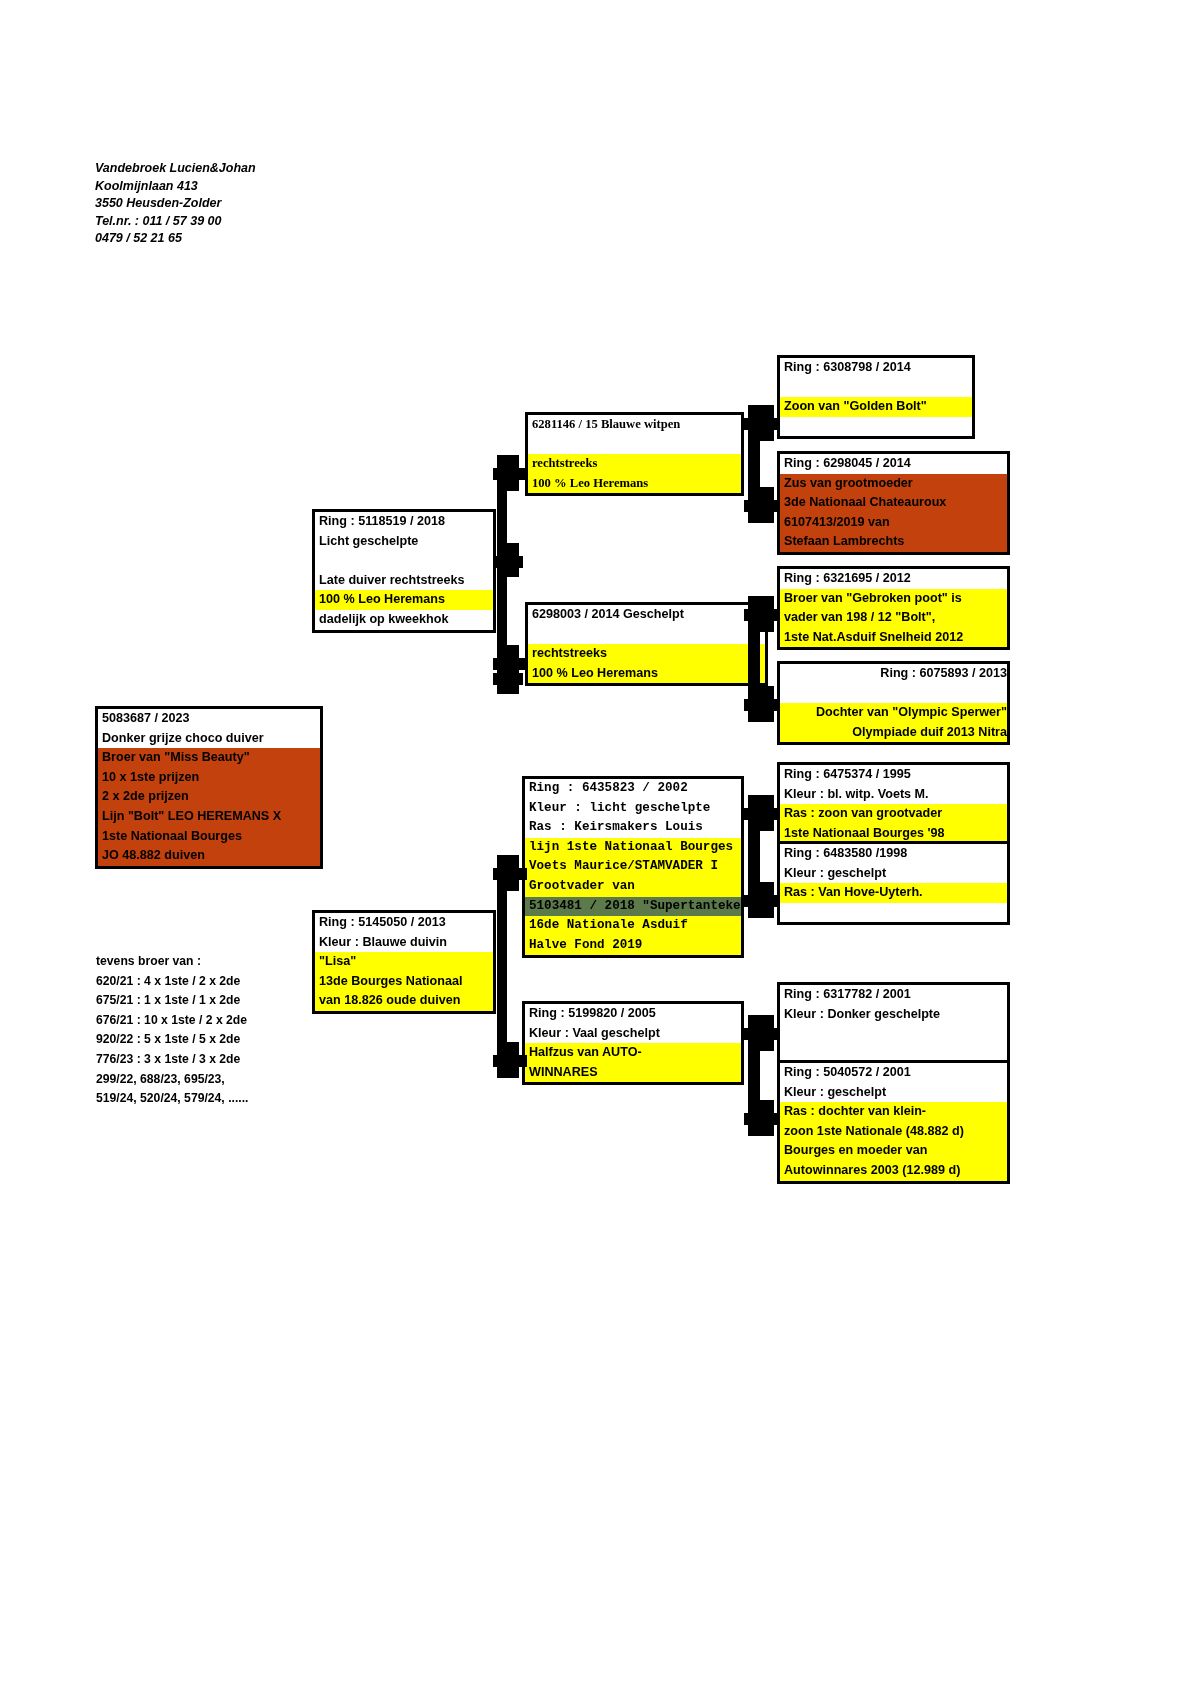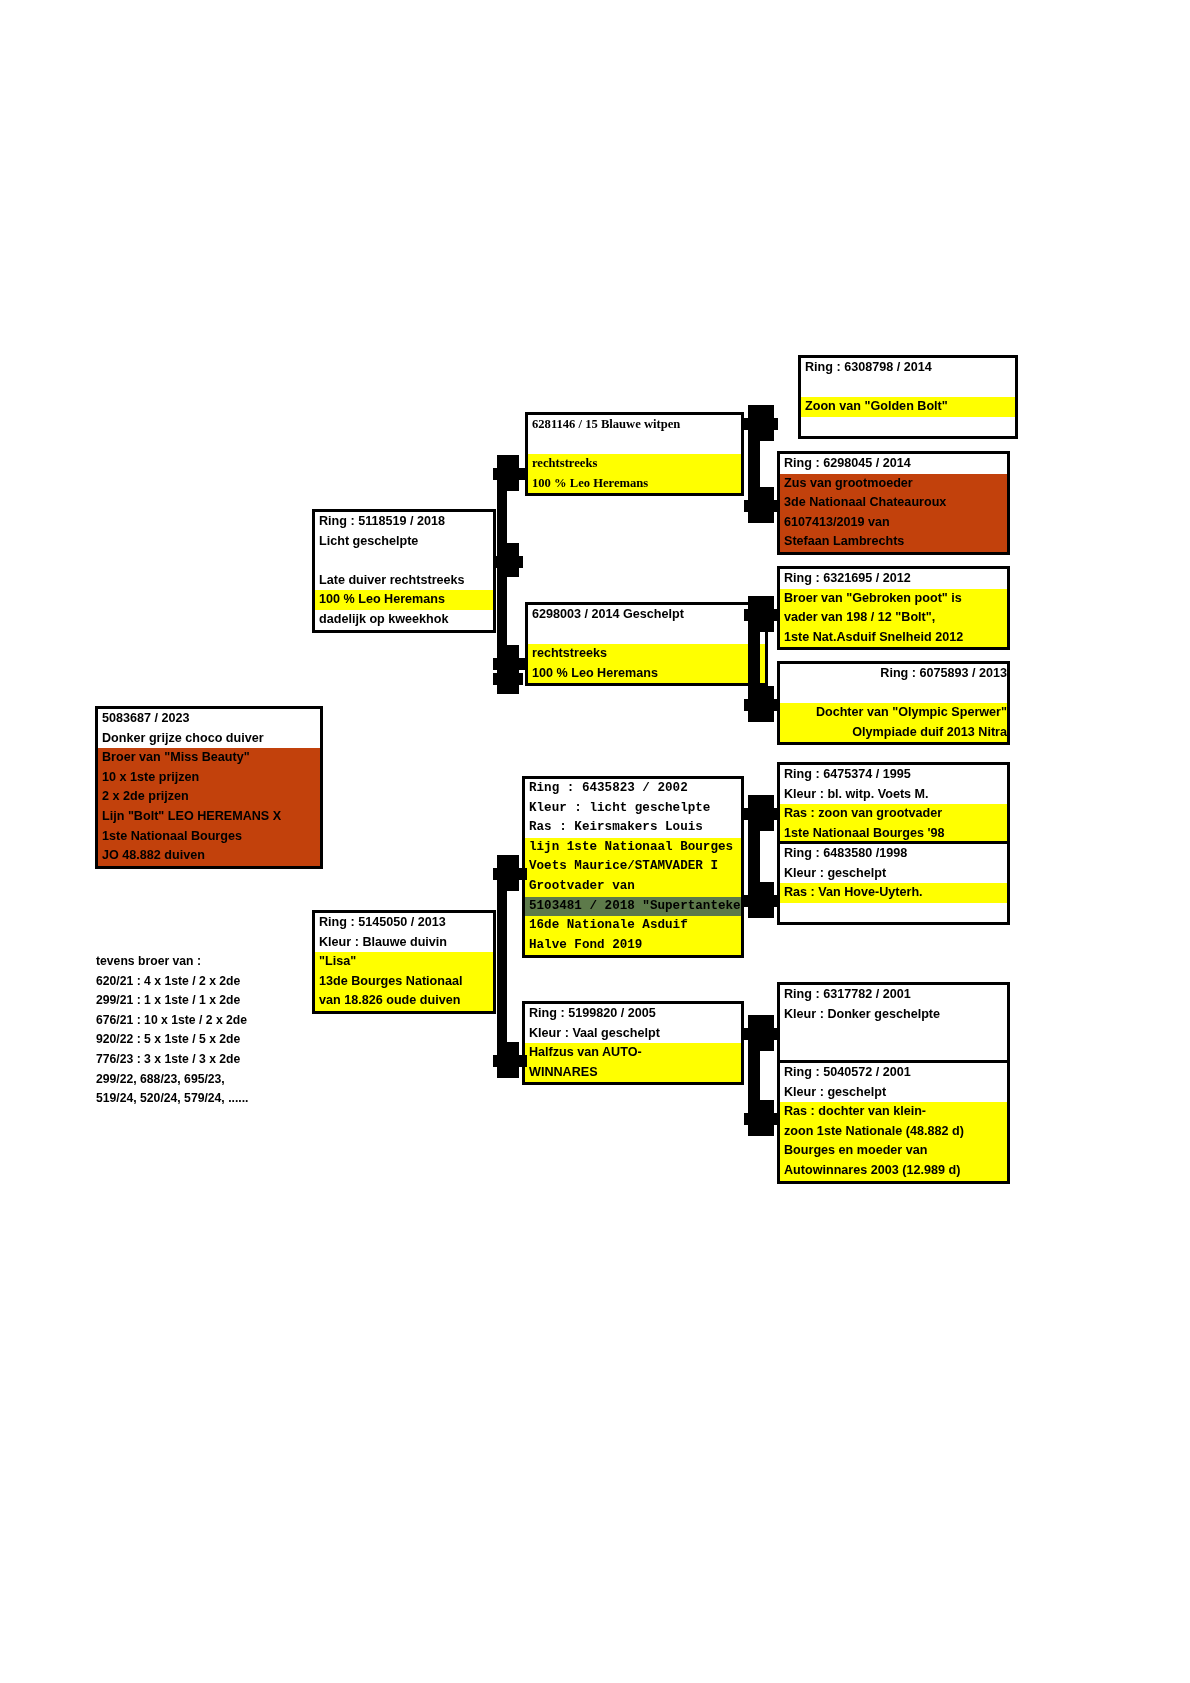--- a/index.html
+++ b/index.html
@@ -28,20 +28,27 @@
   
   .extra{position:absolute;left:96px;top:952px;width:230px;}
   .extra div{font-size:12.2px;font-weight:bold;line-height:19.6px;
              color:#000;white-space:nowrap;}
 </style>
 </head>
 <body>
 
 <div class="page">
 
+  <div class="breeder" id="breeder">
+      <div>Vandebroek Lucien&amp;Johan</div>
+      <div>Koolmijnlaan 413</div>
+      <div>3550 Heusden-Zolder</div>
+      <div>Tel.nr. : 011 / 57 39 00</div>
+      <div>0479 / 52 21 65</div>
+    </div>
 
   <div id="boxes">
       <div class="box" style="left: 95px; top: 706px; width: 228px;">
         <div class="ln ">5083687 / 2023</div>
         <div class="ln ">Donker grijze choco duiver</div>
         <div class="ln g">Broer van "Miss Beauty"</div>
         <div class="ln g">10 x 1ste prijzen</div>
         <div class="ln g">2 x 2de prijzen</div>
         <div class="ln g">Lijn "Bolt" LEO HEREMANS X</div>
         <div class="ln g">1ste Nationaal Bourges</div>
@@ -84,21 +91,21 @@
         <div class="ln grn">5103481 / 2018 "Supertanteke"</div>
         <div class="ln y">16de Nationale Asduif</div>
         <div class="ln y">Halve Fond 2019</div>
       </div>
       <div class="box" style="left: 522px; top: 1001px; width: 222px;">
         <div class="ln ">Ring :  5199820 / 2005</div>
         <div class="ln ">Kleur : Vaal geschelpt</div>
         <div class="ln y">Halfzus van AUTO-</div>
         <div class="ln y">WINNARES</div>
       </div>
-      <div class="box" style="left: 798px; top: 355px; width: 220px;">
+      <div class="box" style="left: 777px; top: 355px; width: 198px;">
         <div class="ln ">Ring : 6308798 / 2014</div>
         <div class="ln  sp"></div>
         <div class="ln y">Zoon van "Golden Bolt"</div>
         <div class="ln  sp"></div>
       </div>
       <div class="box" style="left: 777px; top: 451px; width: 233px;">
         <div class="ln ">Ring : 6298045 / 2014</div>
         <div class="ln g">Zus van grootmoeder</div>
         <div class="ln g">3de Nationaal Chateauroux</div>
         <div class="ln g">6107413/2019 van</div>
@@ -179,21 +186,21 @@
       <div class="cn" style="left: 493px; top: 658px; width: 34px; height: 12px;"></div>
       <div class="cn" style="left: 493px; top: 868px; width: 34px; height: 12px;"></div>
       <div class="cn" style="left: 493px; top: 1055px; width: 34px; height: 12px;"></div>
       <div class="cn" style="left: 493px; top: 556px; width: 30px; height: 12px;"></div>
       <div class="cn" style="left: 493px; top: 673px; width: 30px; height: 12px;"></div>
     </div>
 
   <div class="extra" id="extra">
       <div>tevens broer van :</div>
       <div>620/21 : 4 x 1ste / 2 x 2de</div>
-      <div>299/21 : 1 x 1ste / 1 x 2de</div>
+      <div>675/21 : 1 x 1ste / 1 x 2de</div>
       <div>676/21 : 10 x 1ste / 2 x 2de</div>
       <div>920/22 : 5 x 1ste / 5 x 2de</div>
       <div>776/23 : 3 x 1ste / 3 x 2de</div>
       <div>299/22, 688/23, 695/23,</div>
       <div>519/24, 520/24, 579/24, ......</div>
     </div>
 
 </div>
 
 </body></html>

